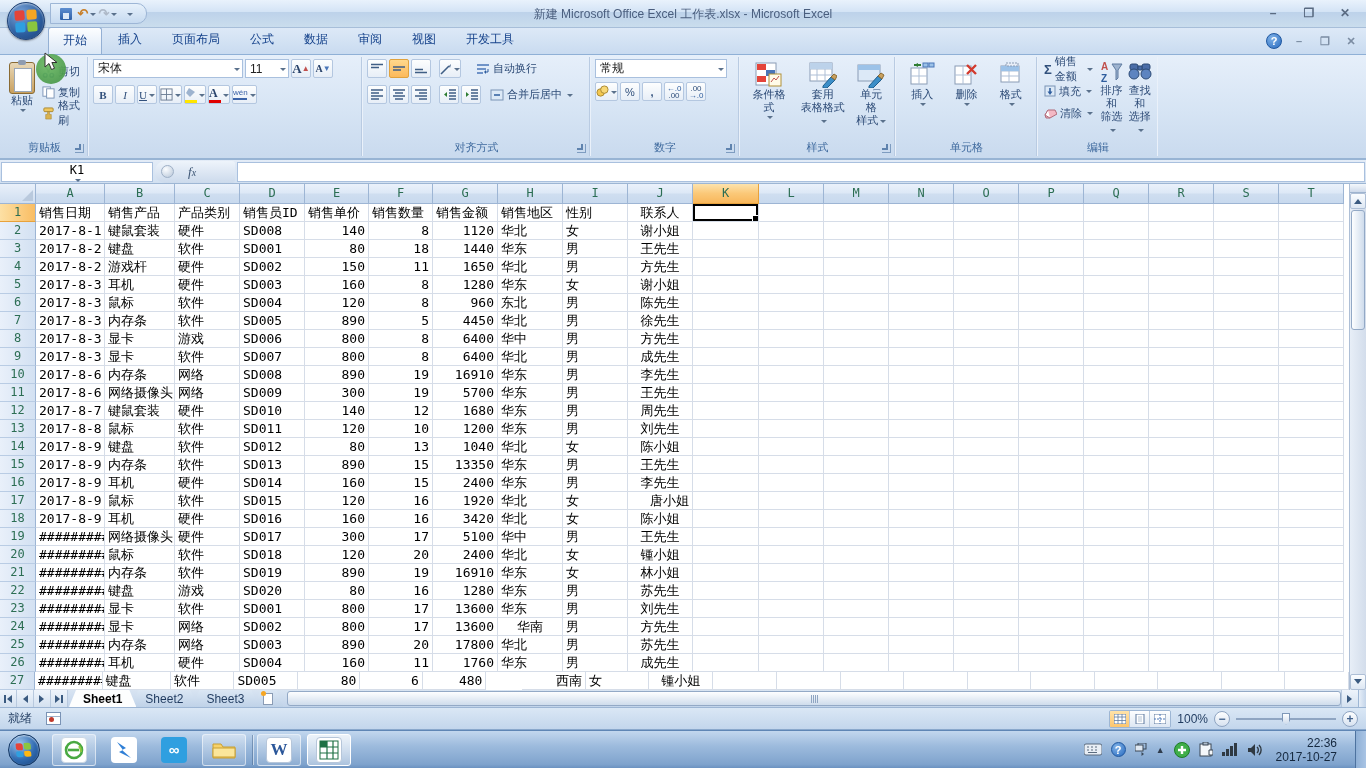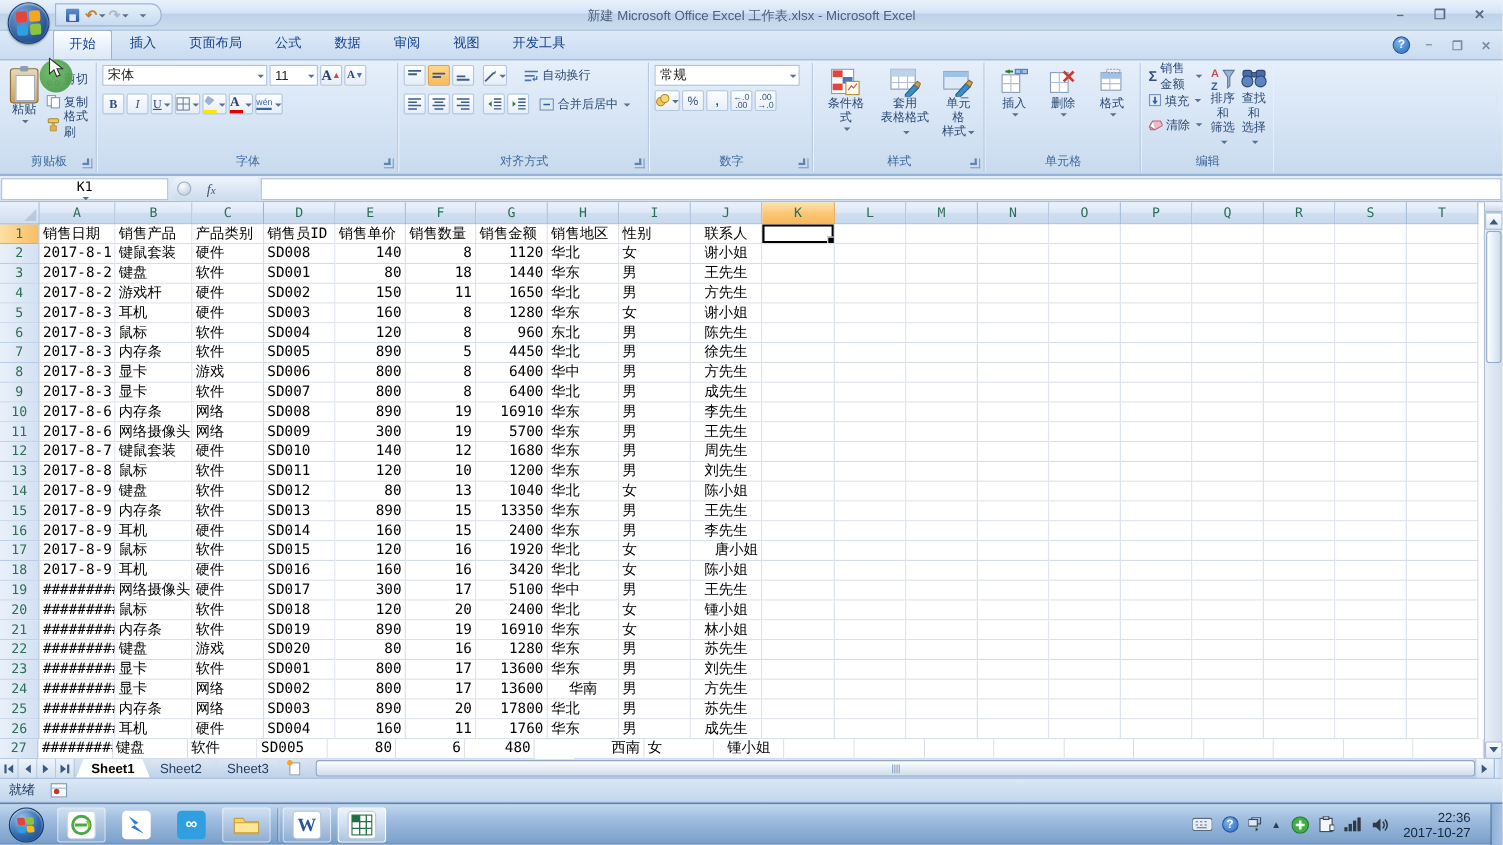--- a/index.html
+++ b/index.html
@@ -309,22 +309,20 @@
           <div class="sqbtn">
             <span><span class="fontA">A</span><span class="colorbar" style="background:#e00000"></span></span>
               <span class="vr"></span>
             </div>
           <div class="sqbtn">
             <span style="font-size:8px;color:#3a62a8;line-height:8px">wén<span class="colorbar" style="background:#3a62a8;width:14px;height:2px"></span></span>
               <span class="vr"></span>
             </div>
         </div>
       </div>
-      <div class="rg-label"><span>字体</span>
-        <span class="dlg"></span></div>
     </div>
 
     <div class="rgroup" style="width:226px">
       <div class="rg-body" style="flex-direction:column; gap:4px;">
         <div class="rowline">
           <div class="sqbtn">
               <svg width="12" height="11" viewBox="0 0 12 11">
                 <path d="M0 1.5h12M0 4.5h8" stroke="#3f5e85" stroke-width="1.6"></path>
               </svg>
             </div>
@@ -1258,20 +1256,48 @@
       <div class="hs-btn">
           <span class="tri right"></span>
         </div>
       <div class="hs-divider"></div>
     </div>
   </div>
 
   <div class="statusbar">
     <span>就绪</span>
     <span class="macro-icon"></span>
+    <div class="sb-right">
+      <div class="view-btns">
+        <div class="view-btn active">
+            <svg width="12" height="10" viewBox="0 0 12 10">
+              <rect x="0" y="0" width="12" height="10" fill="#fff" stroke="#5f7ba0"></rect>
+              <path d="M0 3h12M0 6.5h12M4 0v10M8 0v10" stroke="#5f7ba0" stroke-width=".8"></path>
+            </svg>
+          </div>
+        <div class="view-btn">
+            <svg width="12" height="10" viewBox="0 0 12 10">
+              <rect x="2" y="0" width="8" height="10" fill="#fff" stroke="#5f7ba0"></rect>
+              <path d="M4 3h4M4 5h4M4 7h4" stroke="#9fb2c9" stroke-width=".8"></path>
+            </svg>
+          </div>
+        <div class="view-btn">
+            <svg width="12" height="10" viewBox="0 0 12 10">
+              <rect x="0" y="0" width="12" height="10" fill="#fff" stroke="#5f7ba0"></rect>
+              <path d="M6 0v10M0 5h12" stroke="#4a76b8" stroke-dasharray="2 1"></path>
+            </svg>
+          </div>
+      </div>
+      <span style="font-size:12px;">100%</span>
+      <div class="zoom-btn">−</div>
+      <div class="zoom-track">
+          <div class="zoom-thumb"></div>
+        </div>
+      <div class="zoom-btn">+</div>
+    </div>
   </div>
 
   <div class="taskbar">
     <div class="start-orb">
       <div class="winflag">
         <div style="background:#e4443a"></div>
           <div style="background:#8bc53f"></div>
         <div style="background:#2f9fe0"></div>
           <div style="background:#fdb813"></div>
       </div>

